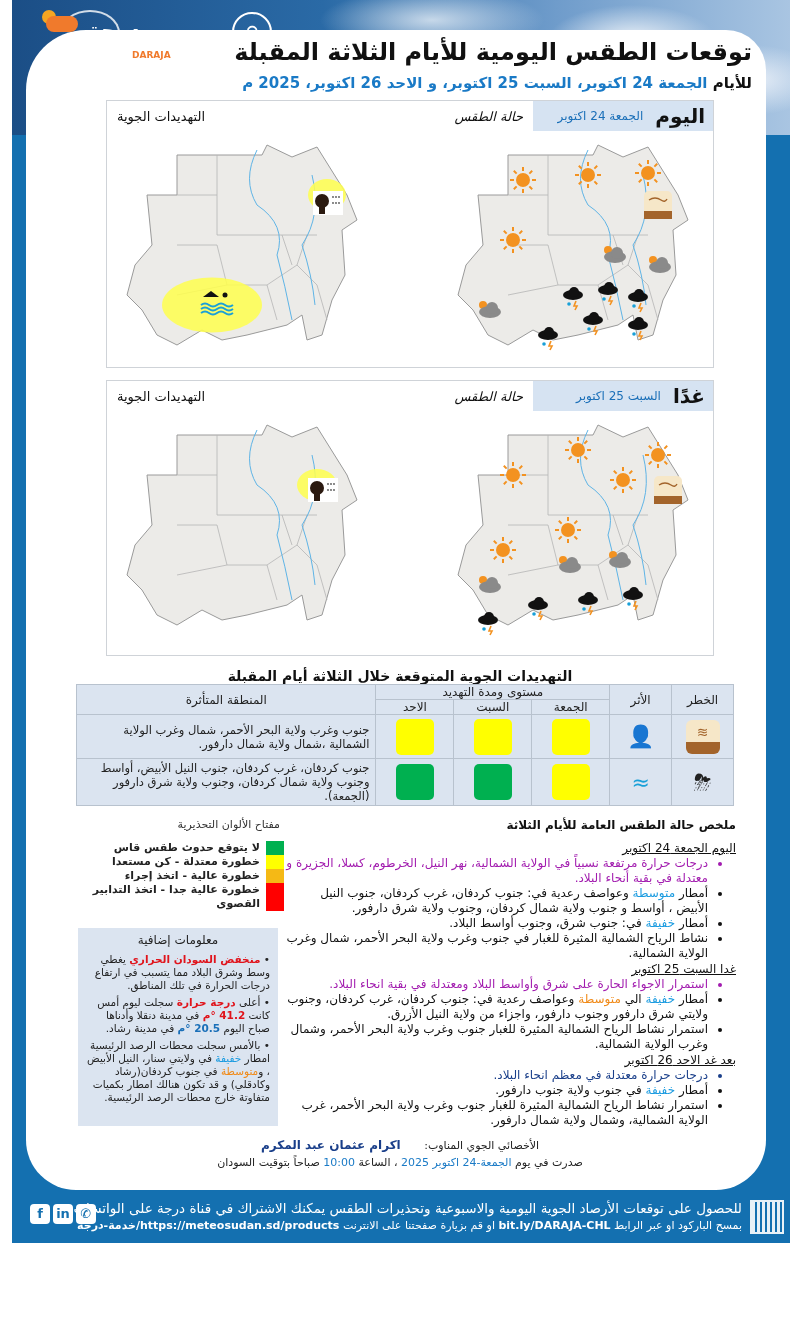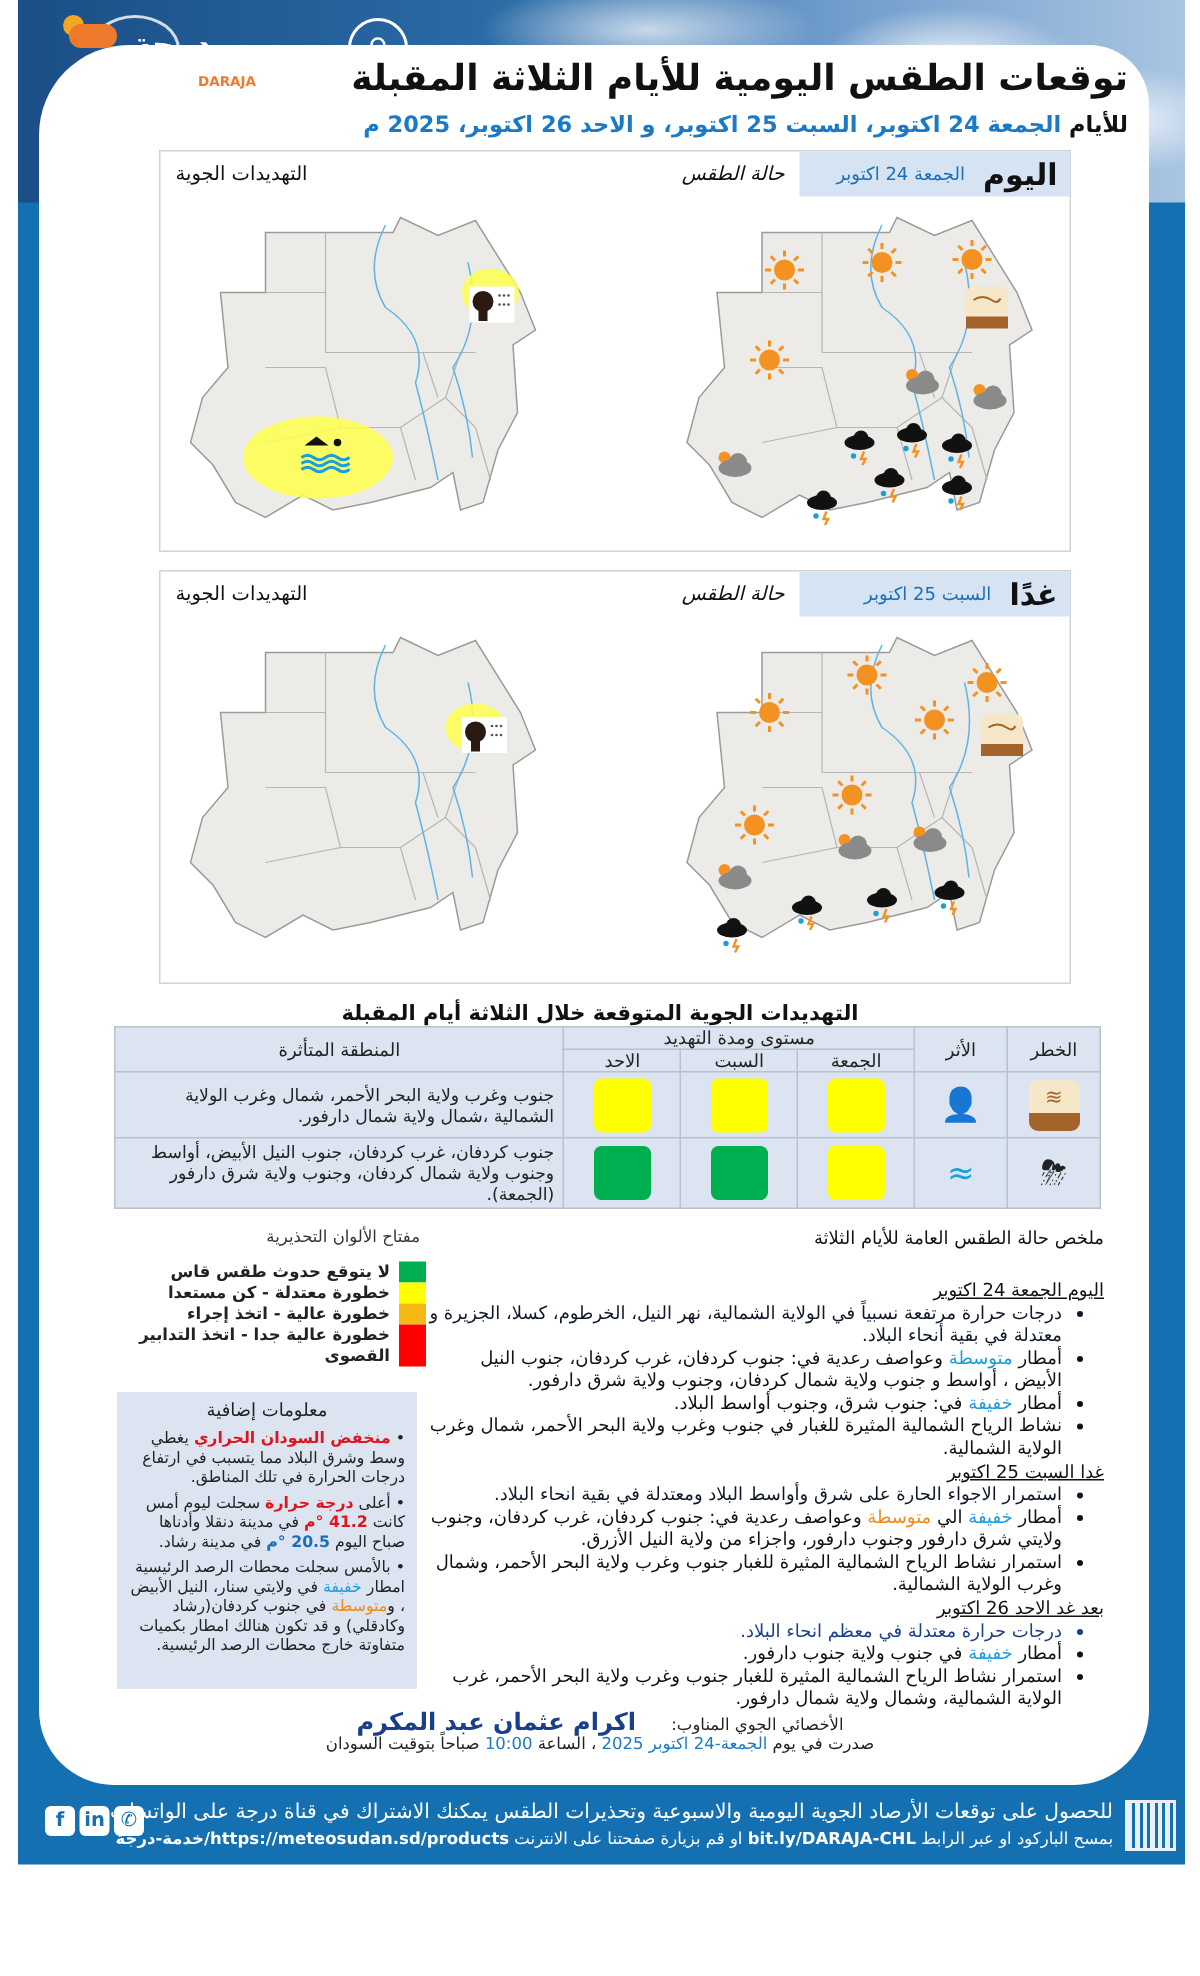--- a/index.html
+++ b/index.html
@@ -66,29 +66,29 @@
 
   .info { position: absolute; left: 78px; top: 928px; width: 200px; height: 198px; background: #dbe4f0; direction: rtl; padding: 6px 8px; font-size: 10.5px; line-height: 13px; color: #222; }
   .info-title { text-align: center; font-size: 12px; margin-bottom: 6px; }
   .info p { margin-bottom: 4px; text-align: right; }
   .red { color: #e0141c; font-weight: bold; }
   .blue { color: #1a9be0; }
   .bblue { color: #1a6fb8; font-weight: bold; }
   .orange { color: #f08a18; }
 
   .summary { position: absolute; left: 286px; top: 818px; width: 450px; direction: rtl; font-size: 12px; color: #111; line-height: 15px; }
-  .summary h3 { font-size: 12px; font-weight: normal; margin-bottom: 20px; }
+  .summary h3 { font-size: 12px; font-weight: bold; margin-bottom: 8px; }
   .summary h4 { font-size: 12px; font-weight: normal; text-decoration: underline; margin-top: 1px; }
   .summary ul { padding-right: 28px; list-style: disc; }
   .summary li { margin: 0; }
-  .summary .rtext { color: #0f172a; }
+  .summary .rtext { color: #a21caf; }
   .summary .navy { color: #1a3f8a; }
 
   .sign { position: absolute; left: 0; right: 0; top: 1138px; text-align: center; direction: rtl; font-size: 11px; color: #222; }
-  .sign .name { color: #1a3f8a; font-weight: bold; font-size: 16px; margin-right: 20px; }
+  .sign .name { color: #1a3f8a; font-weight: bold; font-size: 12px; margin-right: 20px; }
   .issued { position: absolute; left: 0; right: 0; top: 1156px; text-align: center; direction: rtl; font-size: 11px; color: #222; }
   .issued .hl { color: #1a7ac6; }
 
   .footer { position: absolute; left: 12px; top: 1196px; width: 778px; height: 46px; direction: rtl; color: #fff; }
   .qr { position: absolute; right: 6px; top: 4px; width: 34px; height: 34px; background:
       repeating-linear-gradient(90deg, #fff 0 3px, #1470b0 3px 5px),
       #fff; border: 2px solid #fff; opacity: 0.9; }
   .foot-l1 { position: absolute; right: 48px; top: 4px; font-size: 13.5px; white-space: nowrap; }
   .foot-l2 { position: absolute; right: 48px; top: 23px; font-size: 11px; white-space: nowrap; }
   .foot-l2 b { font-weight: bold; text-align: center; }

